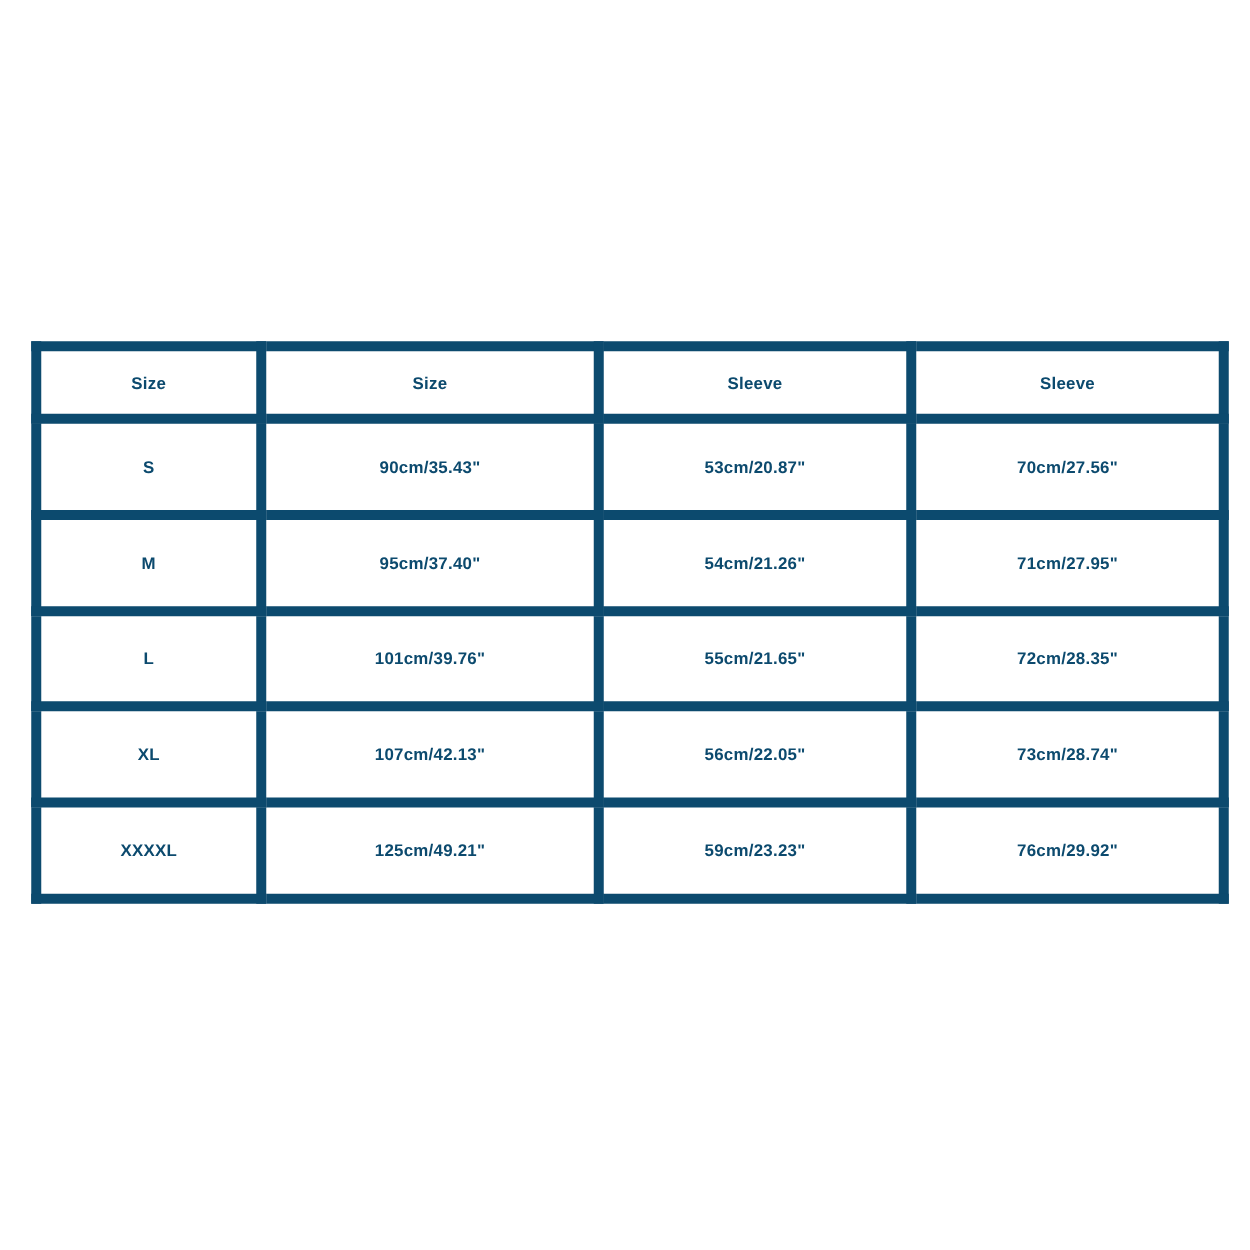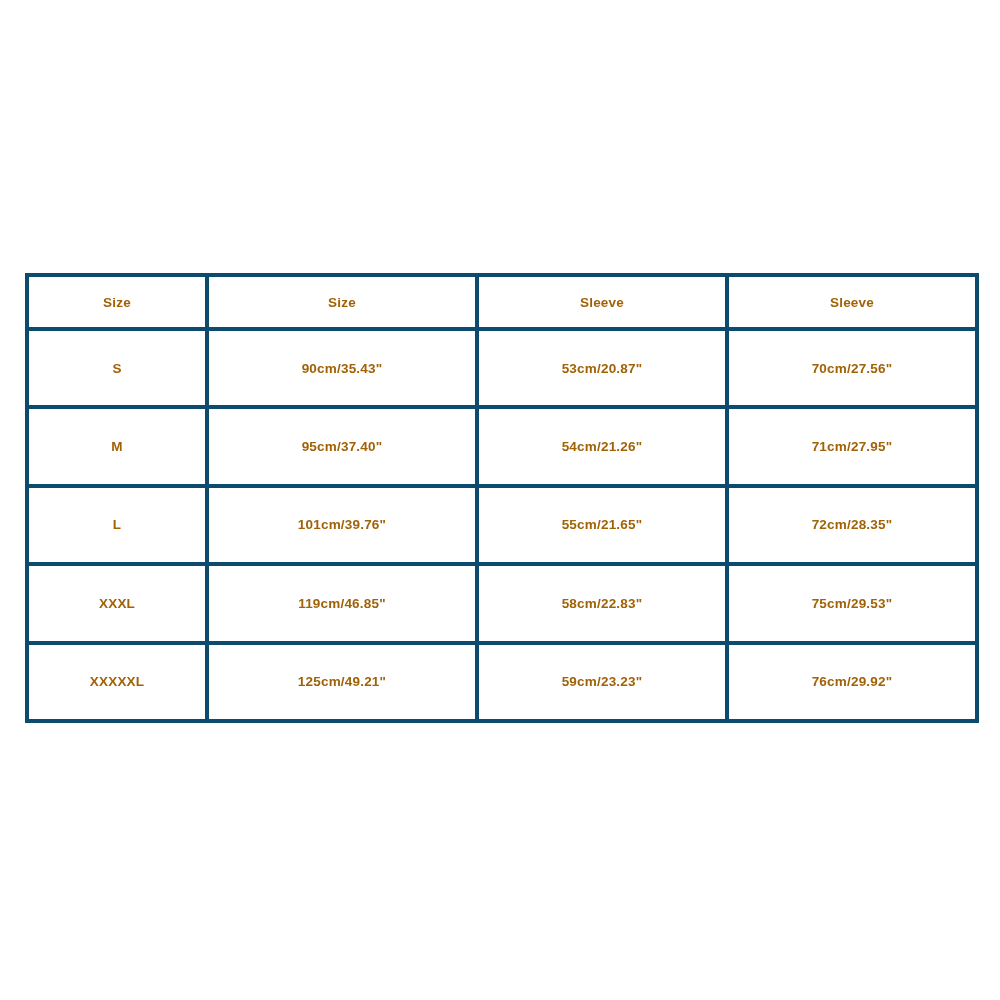--- a/index.html
+++ b/index.html
@@ -32,28 +32,28 @@
     background: #ffffff;
   }
 
   table.size-chart col.col-size   { width: 180px; }
   table.size-chart col.col-bust   { width: 270px; }
   table.size-chart col.col-sleeve { width: 250px; }
   table.size-chart col.col-length { width: 250px; }
 
   table.size-chart th,
   table.size-chart td {
-    border: 4px solid #0c4a6e;
+    border: 8px solid #0c4a6e;
     height: 50px;
     padding: 0 4px;
     text-align: center;
     vertical-align: middle;
     font-size: 13.5px;
     font-weight: bold;
-    color: #a16207;
+    color: #0c4a6e;
     letter-spacing: 0.2px;
     white-space: nowrap;
     background: #ffffff;
     margin-left: 16px;
   }
 
   table.size-chart th {
     font-weight: bold;
   }
 </style>
@@ -89,26 +89,26 @@
         <td>54cm/21.26"</td>
         <td>71cm/27.95"</td>
       </tr>
       <tr>
         <td>L</td>
         <td>101cm/39.76"</td>
         <td>55cm/21.65"</td>
         <td>72cm/28.35"</td>
       </tr>
       <tr>
-        <td>XXXL</td>
-        <td>119cm/46.85"</td>
-        <td>58cm/22.83"</td>
-        <td>75cm/29.53"</td>
+        <td>XL</td>
+        <td>107cm/42.13"</td>
+        <td>56cm/22.05"</td>
+        <td>73cm/28.74"</td>
       </tr>
       <tr>
-        <td>XXXXXL</td>
+        <td>XXXXL</td>
         <td>125cm/49.21"</td>
         <td>59cm/23.23"</td>
         <td>76cm/29.92"</td>
       </tr>
     </tbody>
   </table>
 </div>
 
 </body></html>

